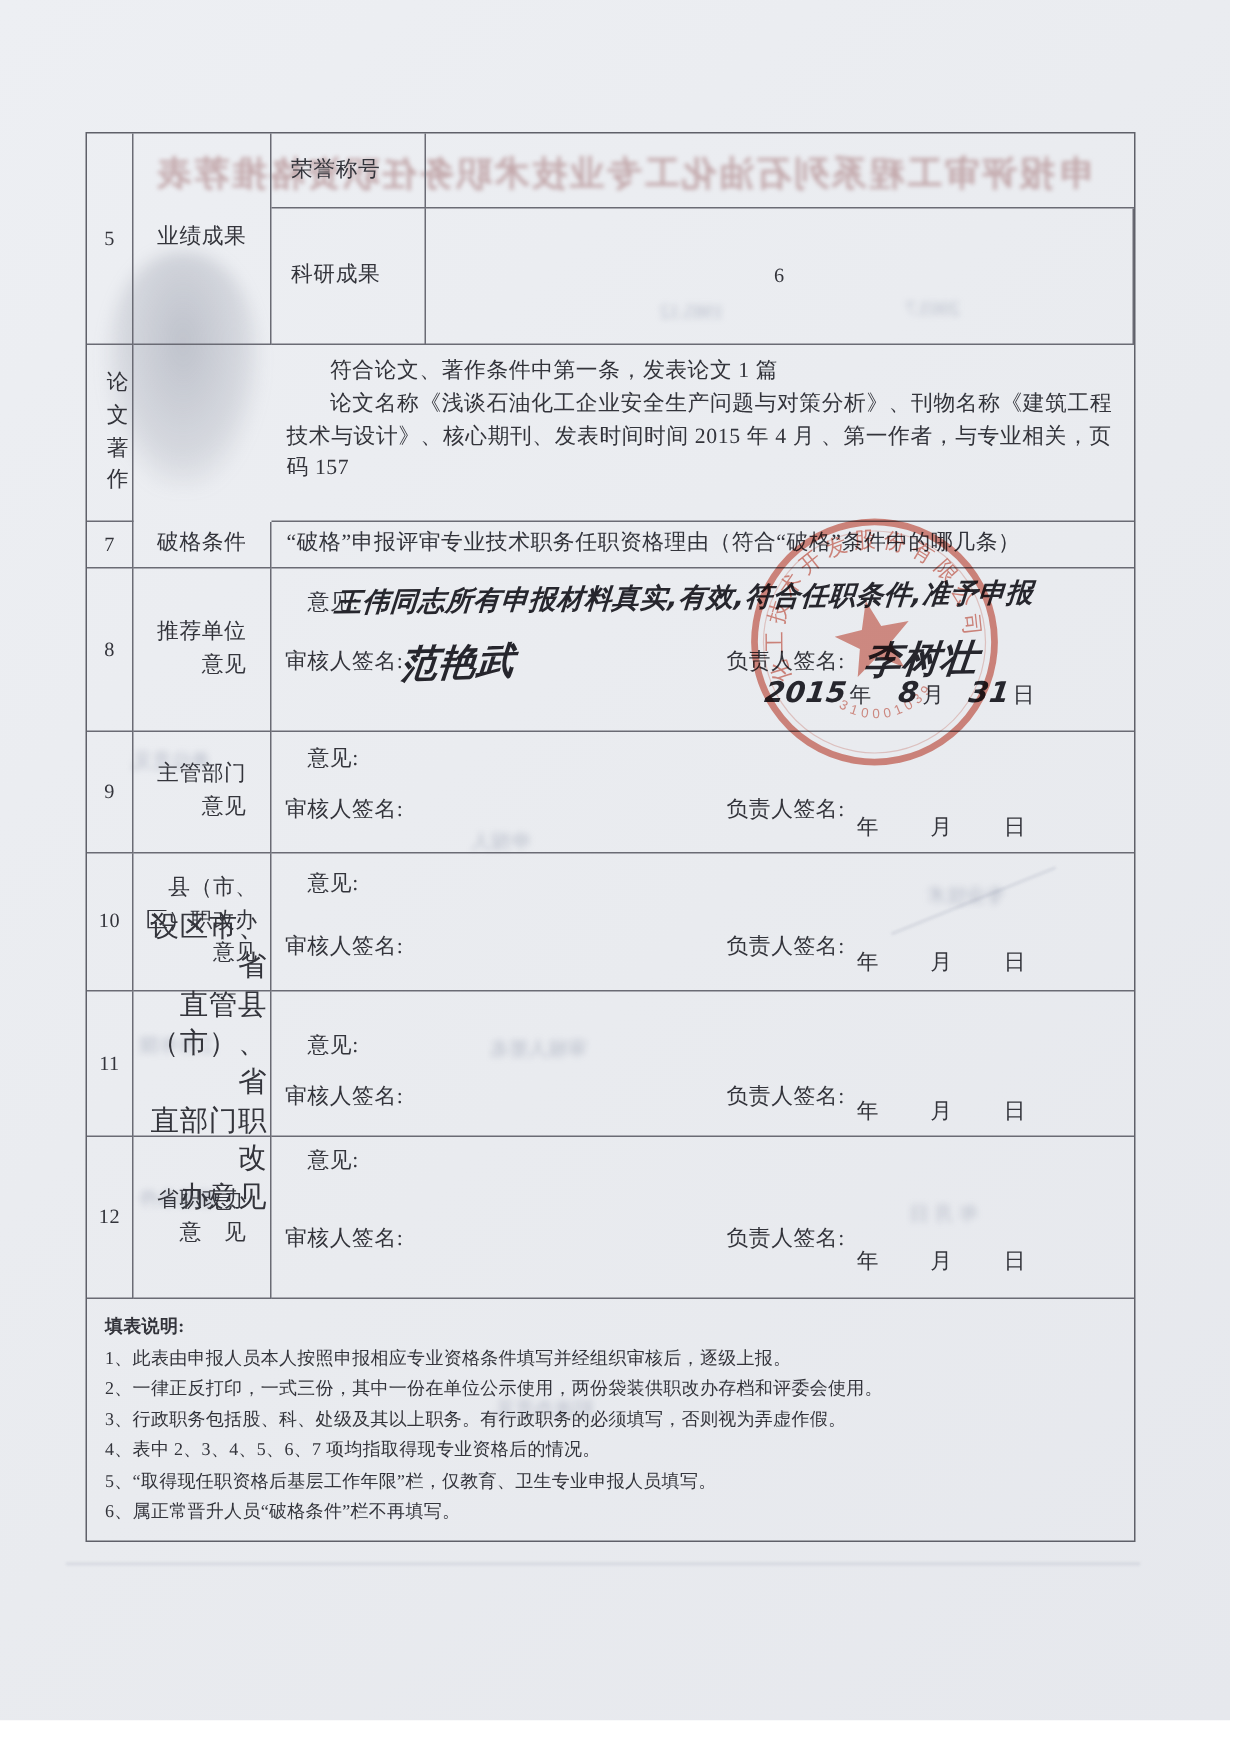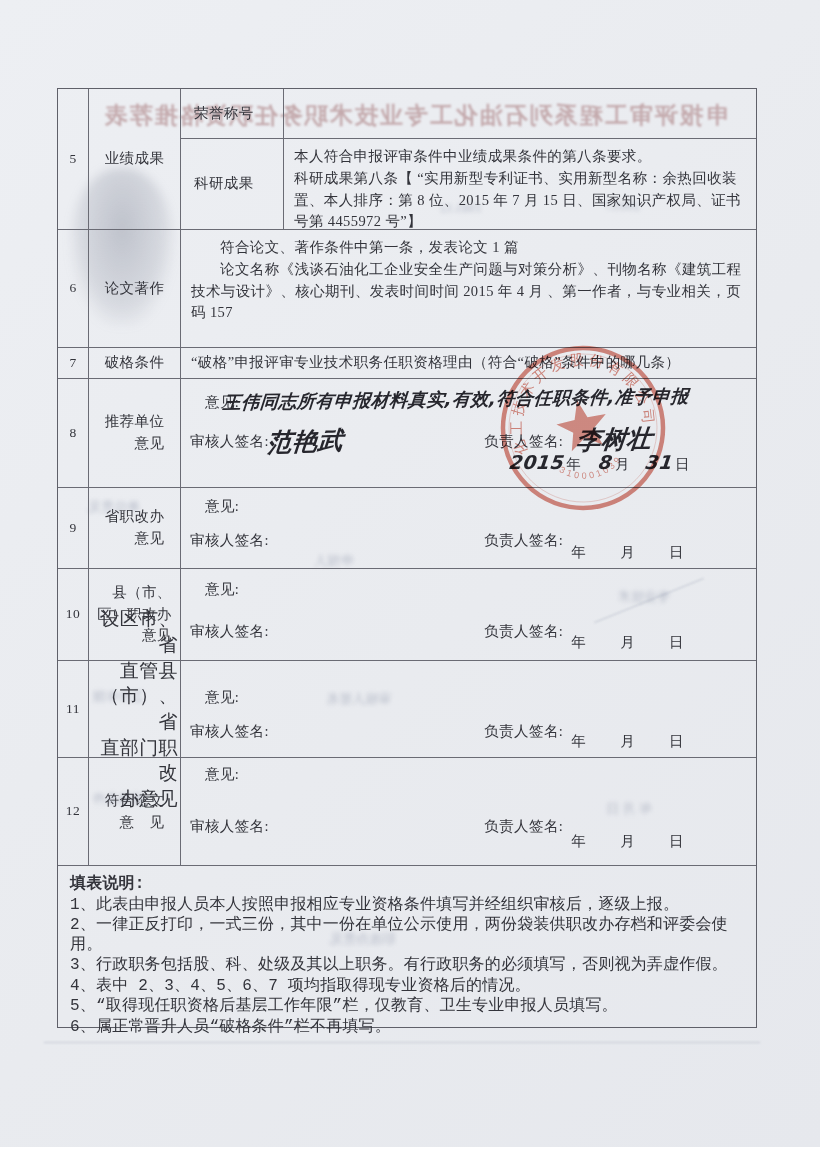--- a/index.html
+++ b/index.html
@@ -83,21 +83,21 @@
   .hand-sig1 {
     position:absolute; left:86px; top:44px; font-size:25px;
     transform:rotate(-2deg) skewX(-7deg);
   }
   .hand-sig2 {
     position:absolute; left:calc(52% + 96px); top:42px; font-size:25px;
     transform:rotate(-1deg) skewX(-7deg);
   }
   .hand-num { font-size:19px; display:inline-block; transform:skewX(-8deg); margin-right:2px; }
   
-  .notes { padding:9px 12px 6px 12px; font-size:16px; line-height:19.5px; letter-spacing:0.2px;font-family:Liberation Mono, monospace; }
+  .notes { padding:9px 12px 6px 12px; font-size:12px; line-height:19.5px; letter-spacing:0.2px; }
   .notes .nt { margin-bottom:1px; }
   
   .stamp {
     position:absolute; left:493px; top:338px; width:180px; height:180px;
     transform:rotate(-12deg); opacity:0.82; mix-blend-mode:multiply;
     pointer-events:none;
   }
   .white-strip-bottom { position:absolute; left:0; top:1147px; width:827px; height:22px; background:#fff; }
   .white-strip-right  { position:absolute; left:820px; top:0; width:7px; height:1169px; background:#fff; }
 </style>
@@ -121,24 +121,20 @@
   <div class="diag-bleed"></div>
   <div class="bleed-rule"></div>
 
   <div class="form-table">
 
     <div class="cell num r5c">5</div>
     <div class="cell label r5c">业绩成果</div>
     <div class="cell sublabel">荣誉称号</div>
     <div class="cell no-r"></div>
     <div class="cell sublabel">科研成果</div>
-    <div class="cell no-r content">
-      <p>本人符合申报评审条件中业绩成果条件的第八条要求。</p>
-      <p>科研成果第八条【 “实用新型专利证书、实用新型名称：余热回收装置、本人排序：第 8 位、2015 年 7 月 15 日、国家知识产权局、证书号第 4455972 号”】</p>
-    </div>
 
     <div class="cell num">6</div>
     <div class="cell label">论文著作</div>
     <div class="cell no-r content span2">
       <p class="ind">符合论文、著作条件中第一条，发表论文 1 篇</p>
       <p class="ind">论文名称《浅谈石油化工企业安全生产问题与对策分析》、刊物名称《建筑工程技术与设计》、核心期刊、发表时间时间 2015 年 4 月 、第一作者，与专业相关，页码 157</p>
     </div>
 
     <div class="cell num">7</div>
     <div class="cell label">破格条件</div>
@@ -157,21 +153,21 @@
       <span class="hand hand-sig1">范艳武</span>
       <span class="hand hand-sig2">李树壮</span>
       <span class="date">
         <span class="hand hand-num">2015</span><span>年</span><span class="gap" style="width:14px;"></span>
         <span class="hand hand-num">8</span><span>月</span><span class="gap" style="width:12px;"></span>
         <span class="hand hand-num">31</span><span>日</span>
       </span>
     </div>
 
     <div class="cell num">9</div>
-    <div class="cell label">省职改办
+    <div class="cell label">主管部门
 意见</div>
     <div class="cell no-r span2 op op-r9">
       <span class="l1">意见:</span>
       <span class="sign">
         <span>审核人签名:</span>
         <span class="mgr">负责人签名:</span>
       </span>
       <span class="date">
         <span>年</span><span class="gap"></span>
         <span>月</span><span class="gap"></span>
@@ -209,21 +205,21 @@
         <span class="mgr">负责人签名:</span>
       </span>
       <span class="date">
         <span>年</span><span class="gap"></span>
         <span>月</span><span class="gap"></span>
         <span>日</span>
       </span>
     </div>
 
     <div class="cell num">12</div>
-    <div class="cell label">符合论文
+    <div class="cell label">省职改办
 意　见</div>
     <div class="cell no-r span2 op op-r12">
       <span class="l1">意见:</span>
       <span class="sign">
         <span>审核人签名:</span>
         <span class="mgr">负责人签名:</span>
       </span>
       <span class="date">
         <span>年</span><span class="gap"></span>
         <span>月</span><span class="gap"></span>

